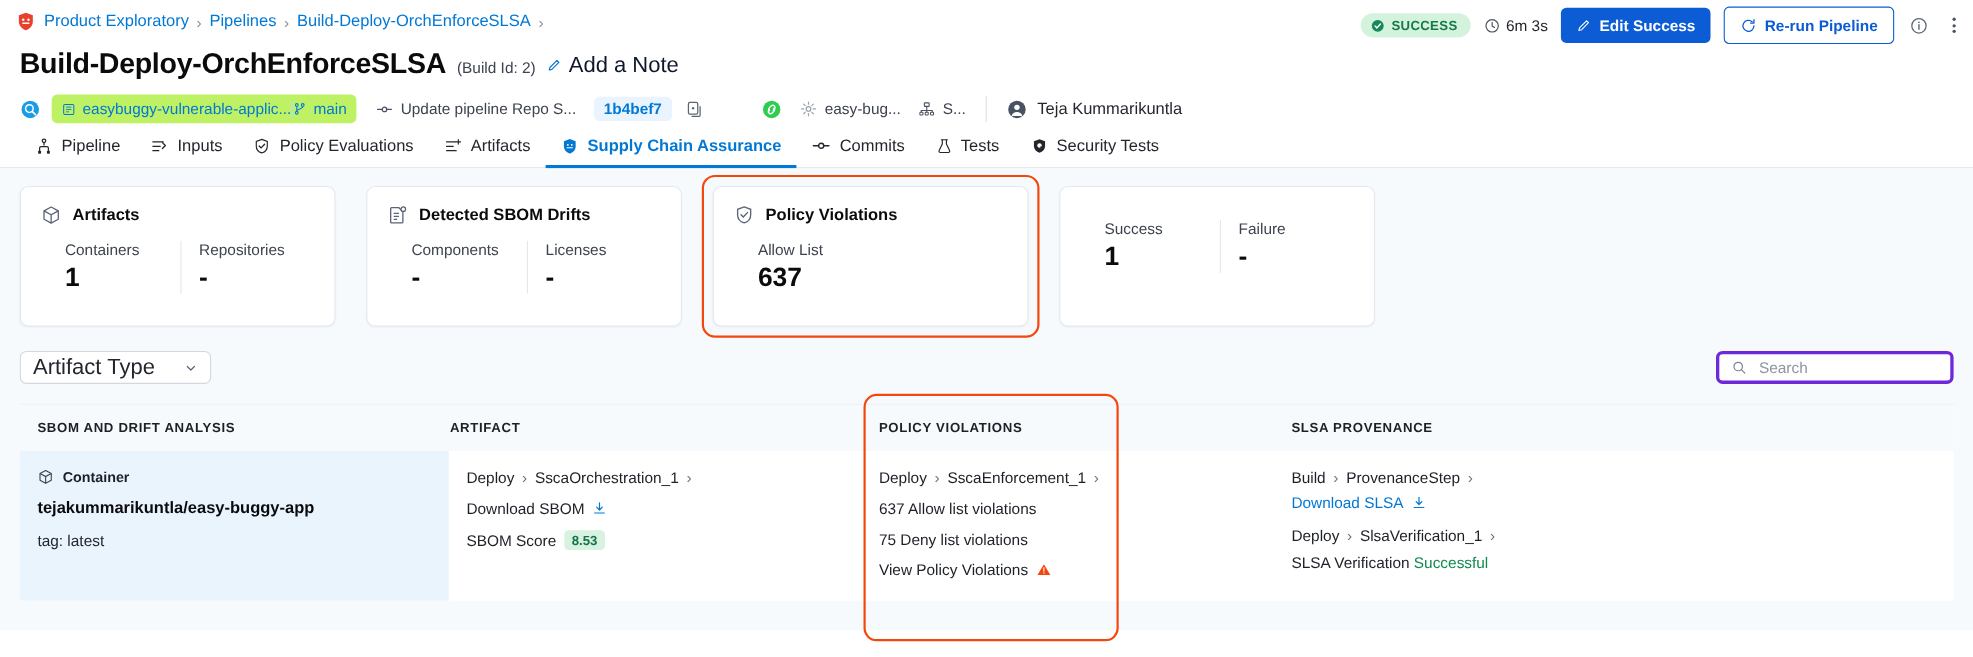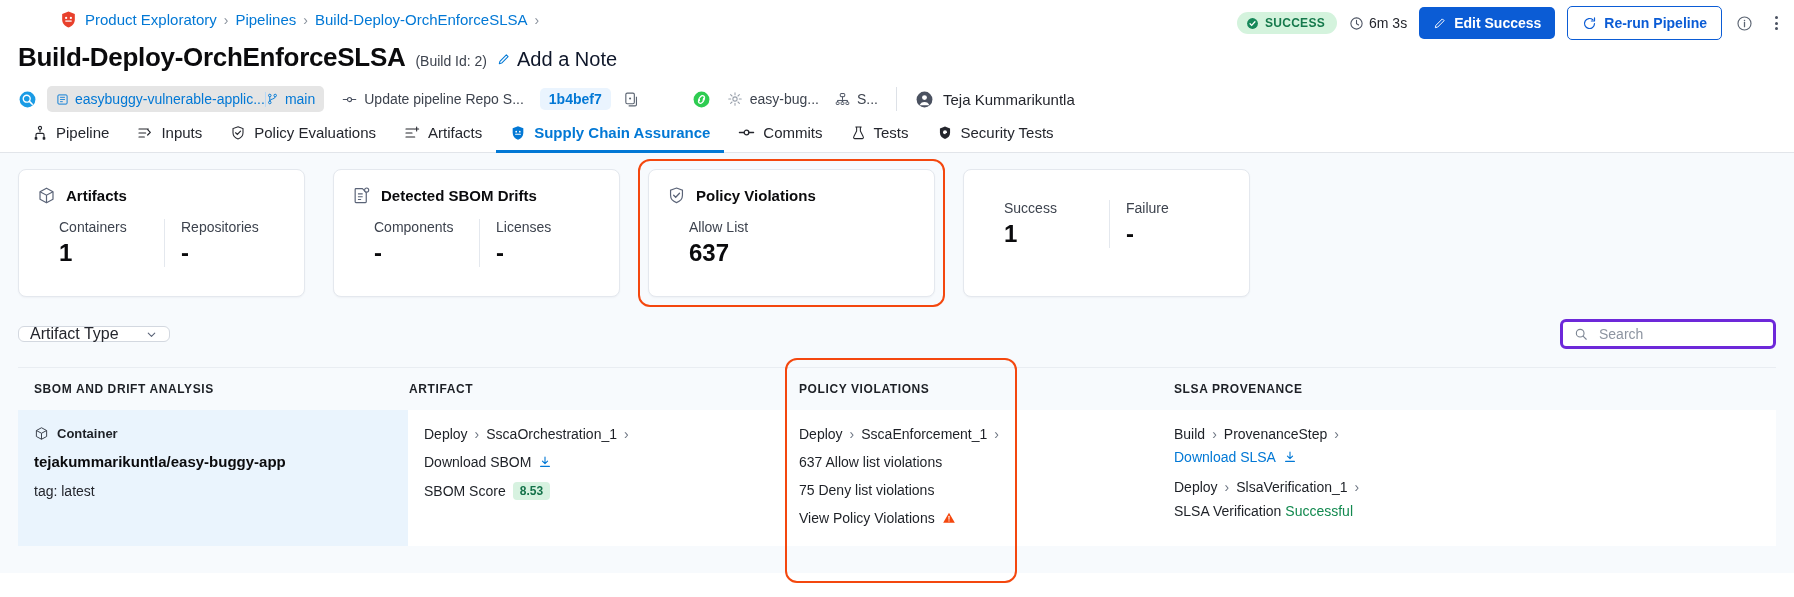--- a/index.html
+++ b/index.html
@@ -7,21 +7,21 @@
     margin: 0; padding: 0;
     width: 1794px; height: 597px;
     background: #ffffff;
     font-family: "Liberation Sans", sans-serif;
     color: #0b0b0d;
     overflow: hidden;
   }
   .page { position: relative; width: 1794px; height: 597px; background:#fff; }
 
   
-  .topbar { position:relative; height: 40px; margin-left: 45px; }
+  .topbar { position:relative; height: 40px; }
   .breadcrumb {
     position:absolute; left: 14px; top: 10px;
     display:flex; align-items:center; gap:7px;
     font-size: 15px; color:#0278d5;
   }
   .breadcrumb .sep { color:#89919c; font-size: 14px; }
   .breadcrumb a { color:#0278d5; text-decoration:none; }
   .bc-icon { width:19px; height:19px; display:inline-block; }
 
   .topright {
@@ -59,21 +59,21 @@
   .bigtitle { font-size: 26px; font-weight:700; letter-spacing:-.3px; color:#0b0b0d; }
   .buildid { font-size: 14px; color:#3d434e; }
   .addnote { display:flex; align-items:center; gap:6px; color:#0f172a; font-size:20px; cursor:pointer; }
 
   
   .metarow {
     display:flex; align-items:center; gap:0px;
     padding: 10px 18px 0 18px; height:42px;
   }
   .meta-chipgroup {
-    display:flex; align-items:center; background:#e5e5e5; border-radius:5px;
+    display:flex; align-items:center; background:#bef264; border-radius:5px;
     height:26px; padding: 0 9px; gap:0; margin-left:10px;
   }
   .meta-chip { display:flex; align-items:center; gap:6px; font-size:14px; color:#0278d5; max-width:215px; overflow:hidden; white-space:nowrap; }
   .vdiv { width:1px; height:15px; background:#b9d8f5; }
   .meta-plain { display:flex; align-items:center; gap:7px; font-size:14px; color:#3d434e; margin-left:18px; white-space:nowrap; }
   .commit-chip { background:#eaf4fe; color:#0278d5; font-size:14px; font-weight:700; border-radius:5px; padding:3px 9px; margin-left:16px; }
   .meta-sep { width:1px; height:24px; background:#dde1e7; margin:0 18px; }
   .gray-item { display:flex; align-items:center; gap:7px; font-size:14px; color:#3d434e; margin-left:16px; white-space:nowrap; }
   .user { display:flex; align-items:center; gap:9px; font-size:15px; color:#24262d; }
 
@@ -113,21 +113,21 @@
   .hl-ring {
     position:absolute; border:2.5px solid #f4470e; border-radius:12px;
     pointer-events:none;
   }
 
   
   .filterrow { display:flex; align-items:center; justify-content:space-between; margin-top:22px; }
   .dropdown {
     display:flex; align-items:center; gap:26px;
     border:1px solid #d3d8e0; background:#fff; border-radius:6px;
-    height:16px; padding: 0 11px; font-size:16px; color:#24262d; cursor:pointer;
+    height:30px; padding: 0 11px; font-size:20px; color:#24262d; cursor:pointer;
   }
   .searchbox {
     display:flex; align-items:center; gap:9px;
     border:3px solid #6d28d9; background:#fff; border-radius:6px;
     width:216px; height:30px; padding: 0 11px;
   }
   .searchbox input {
     border:none; outline:none; font-size:14px; color:#24262d; width:100%;
     font-family:"Liberation Sans", sans-serif; background:transparent;
   }

